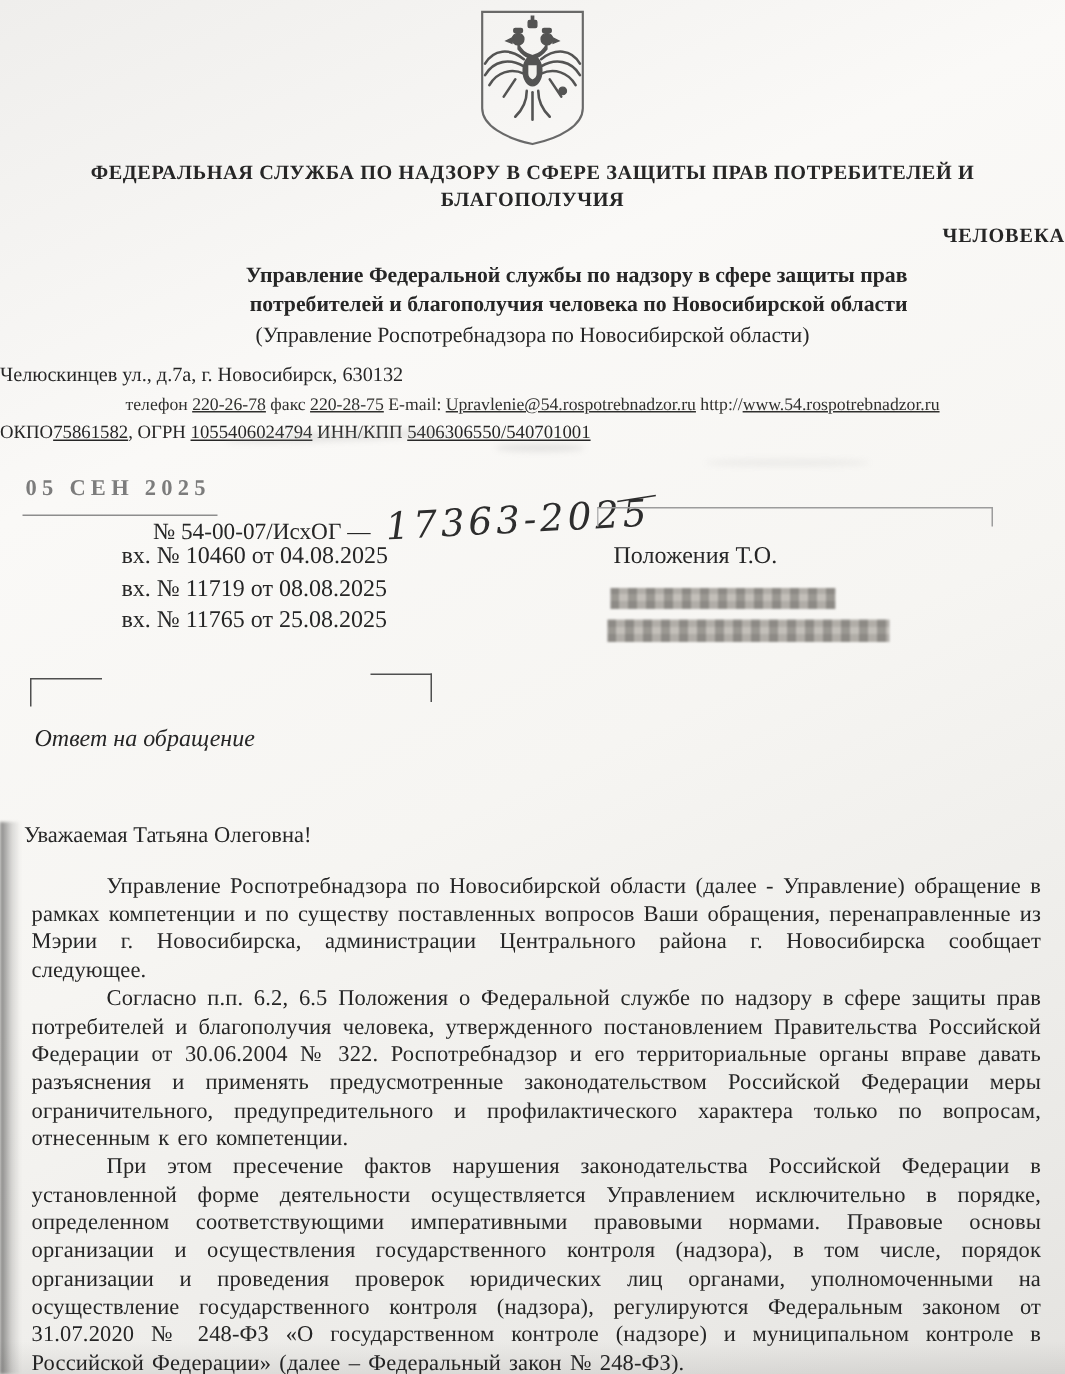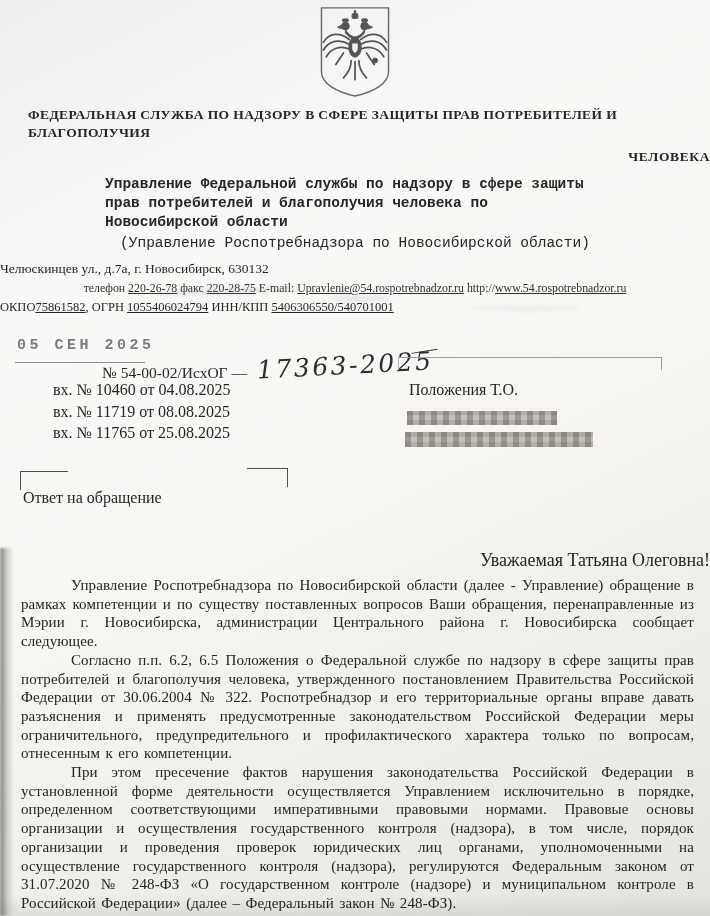--- a/index.html
+++ b/index.html
@@ -14,56 +14,56 @@
     filter:blur(1px);z-index:5;}
   .edge-bottom{position:absolute;left:0;bottom:0;width:100%;height:22px;
     background:linear-gradient(to top,rgba(0,0,0,.07),transparent);z-index:5;}
   .smudge{position:absolute;background:#9a9a9a;opacity:.22;filter:blur(2px);border-radius:50%;}
   .s1{left:150px;top:288px;width:150px;height:6px;transform:rotate(-2deg);}
   .s2{left:330px;top:296px;width:60px;height:5px;}
   .s3{left:470px;top:306px;width:110px;height:5px;opacity:.12;}
 
   
   .arms{display:block;margin:5px auto 0;opacity:.88;filter:blur(.3px);}
-  .agency{ font-weight:bold;font-size:13.5px;letter-spacing:.4px;margin:9px 28px 0;line-height:18px;}
+  .agency{ text-align:center;font-weight:bold;font-size:13.5px;letter-spacing:.4px;margin:9px 28px 0;line-height:18px;}
   .agency2{text-align:right;font-weight:bold;font-size:13.5px;letter-spacing:.6px;margin-top:7px;line-height:16px;}
-  .dept{text-align:left;font-weight:bold;font-size:14.5px;line-height:19px;margin:10px auto 0;max-width:500px;font-family:Liberation Mono, monospace;}
-  .dept-short{text-align:center;font-size:14.5px;margin-top:2px;line-height:18px;font-family:Liberation Mono, monospace;}
+  .dept{text-align:right;font-weight:bold;font-size:14.5px;line-height:19px;margin:10px auto 0;max-width:500px;}
+  .dept-short{text-align:center;font-size:14.5px;margin-top:2px;line-height:18px;}
   .address{text-align:left;font-size:13.5px;margin-top:8px;line-height:17px;}
   .contact{text-align:center;font-size:11.8px;margin-top:4px;line-height:15px;color:#30302e;}
   .codes{text-align:left;font-size:12.5px;margin-top:3px;line-height:16px;}
   .u{text-decoration:underline;}
 
   
   .reg-zone{position:relative;height:236px;}
-  .stamp{position:absolute;left:17px;top:22px;font-family:Liberation Mono, monospace;
+  .stamp{position:absolute;left:17px;top:22px;font-family:Liberation Serif, serif;
     font-size:15px;font-weight:600;letter-spacing:3.5px;color:#7c7c7c;white-space:nowrap;}
   .stamp-line{position:absolute;left:15px;top:47px;width:130px;border-bottom:1.5px solid #8d8d8d;}
   .outgoing{position:absolute;left:102px;top:40px;font-size:15.5px;white-space:nowrap;}
   .hand{display:inline-block;font-family:"DejaVu Serif",serif;font-style:italic;font-size:25px;
     letter-spacing:2.5px;color:#2d2d2d;transform:rotate(-3deg);position:relative;top:-4px;margin-left:10px;}
   .hand::after{content:"";position:absolute;right:-4px;top:4px;width:26px;border-top:1.8px solid #2d2d2d;transform:rotate(-6deg);}
-  .incoming{position:absolute;left:53px;top:64px;font-size:16px;line-height:21.5px;white-space:nowrap;}
+  .incoming{position:absolute;left:81px;top:64px;font-size:16px;line-height:21.5px;white-space:nowrap;}
   .recipient-bracket{position:absolute;left:398px;top:42px;width:262px;height:12px;
     border-top:1.1px solid #9c9c9c;border-left:1.1px solid #b5b5b5;border-right:1.1px solid #9c9c9c;}
   .recipient-name{position:absolute;left:409px;top:66px;font-size:16px;}
   .redact{position:absolute;filter:blur(.7px);opacity:.85;
     background:
       repeating-linear-gradient(90deg,rgba(150,148,144,.9) 0 6px,rgba(210,208,204,.9) 6px 12px),
       repeating-linear-gradient(0deg,#c4c1bd 0 5px,#dedbd7 5px 10px);
     background-blend-mode:multiply;}
   .r1{left:407px;top:96px;width:150px;height:14px;}
   .r2{left:405px;top:117px;width:188px;height:15px;}
   .subj-corner-left{position:absolute;left:20px;top:156px;width:47px;height:18px;
     border-top:1.5px solid #4f4f4f;border-left:1.5px solid #4f4f4f;}
   .subj-corner-right{position:absolute;left:247px;top:153px;width:40px;height:18px;
     border-top:1.5px solid #4f4f4f;border-right:1.5px solid #4f4f4f;}
-  .subject{position:absolute;left:23px;top:174px;font-size:16px;}
+  .subject{position:absolute;left:23px;top:188px;font-size:16px;font-style:italic;}
 
-  .salutation{text-align:right;font-size:18px;margin:0;line-height:18px;}
+  .salutation{text-align:left;font-size:15px;margin:16px;line-height:18px;}
   .body-text{margin:7px 16px 0 21px;}
   .body-text p{margin:0;text-align:justify;text-indent:50px;font-size:15px;
     line-height:18.7px;letter-spacing:.1px;word-spacing:1.6px;color:#252525;}
   .body-text p.darker{text-shadow:0 0 .5px #1c1c1c;}
 </style>
 </head>
 <body>
 
 <div class="page">
 
@@ -103,21 +103,21 @@
   <div class="dept">Управление Федеральной службы по надзору в сфере защиты прав потребителей и благополучия человека по Новосибирской области</div>
   <div class="dept-short">(Управление Роспотребнадзора по Новосибирской области)</div>
   <div class="address">Челюскинцев ул., д.7а, г. Новосибирск, 630132</div>
   <div class="contact"><span>телефон </span><span class="u">220-26-78</span><span>  факс   </span><span class="u">220-28-75</span><span>  E-mail: </span><span class="u">Upravlenie@54.rospotrebnadzor.ru</span><span>  http://</span><span class="u">www.54.rospotrebnadzor.ru</span></div>
   <div class="codes"><span>ОКПО</span><span class="u">75861582</span><span>, ОГРН </span><span class="u">1055406024794</span><span> ИНН/КПП  </span><span class="u">5406306550/540701001</span></div>
 
   <div class="reg-zone">
     <div class="stamp">05 СЕН 2025</div>
     <div class="stamp-line"></div>
     <div class="outgoing">
-      <span>№ 54-00-02/ИсхОГ —</span><span class="hand">17363-2025</span>
+      <span>№ 54-00-07/ИсхОГ —</span><span class="hand">17363-2025</span>
     </div>
     <div class="incoming">
       <div>вх. № 10460 от 04.08.2025</div>
       <div>вх. № 11719 от 08.08.2025</div>
       <div>вх. № 11765 от 25.08.2025</div>
     </div>
     <div class="recipient-bracket"></div>
     <div class="recipient-name">Положения Т.О.</div>
     <div class="redact r1"></div>
     <div class="redact r2"></div>

